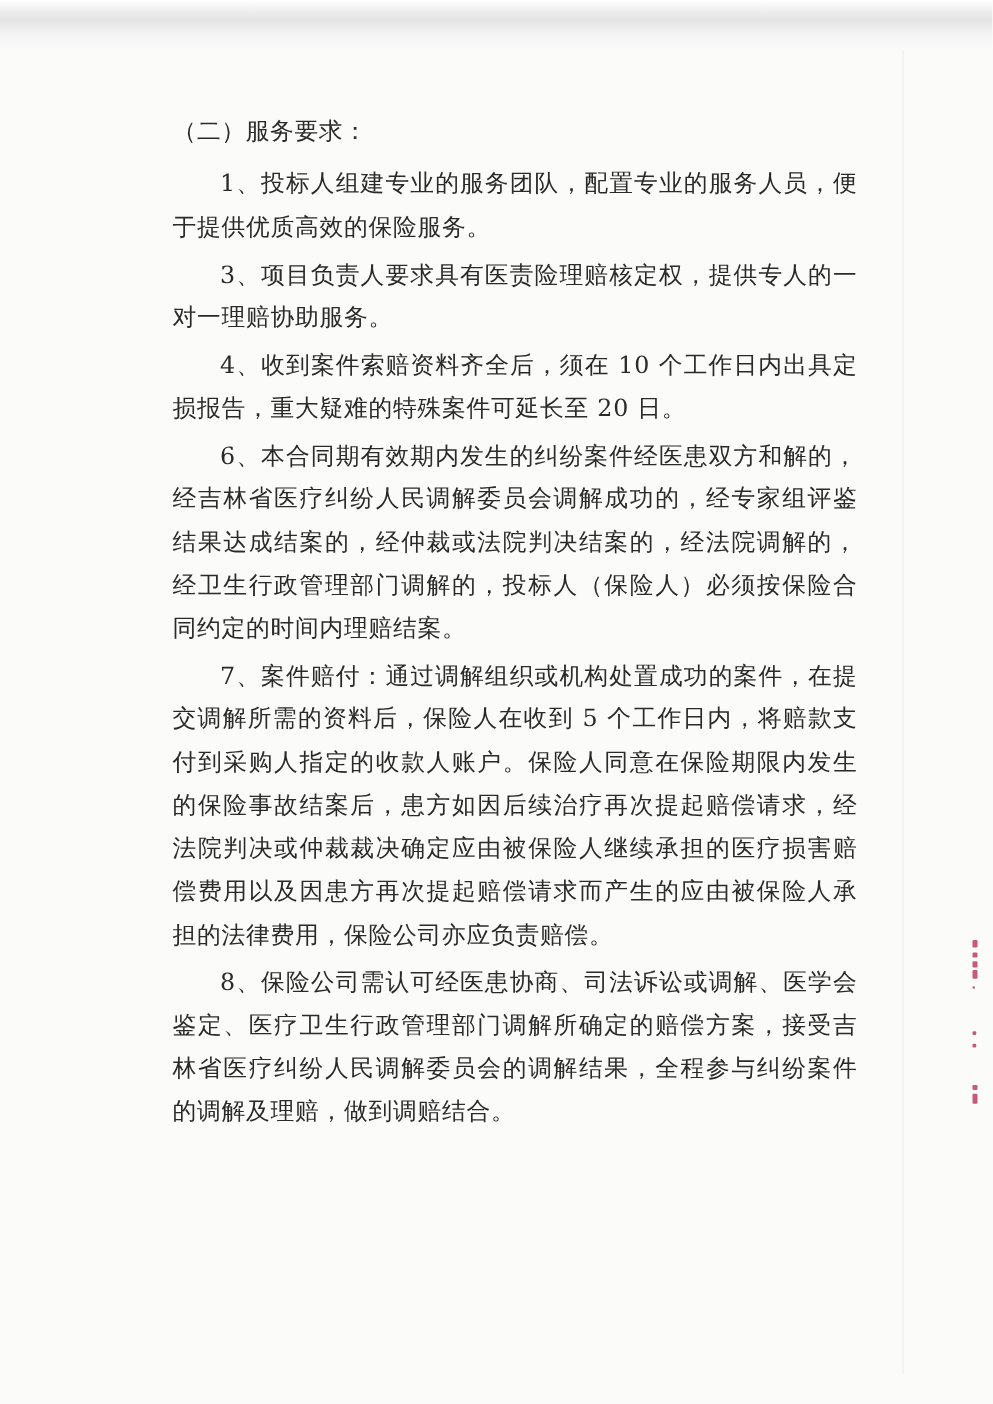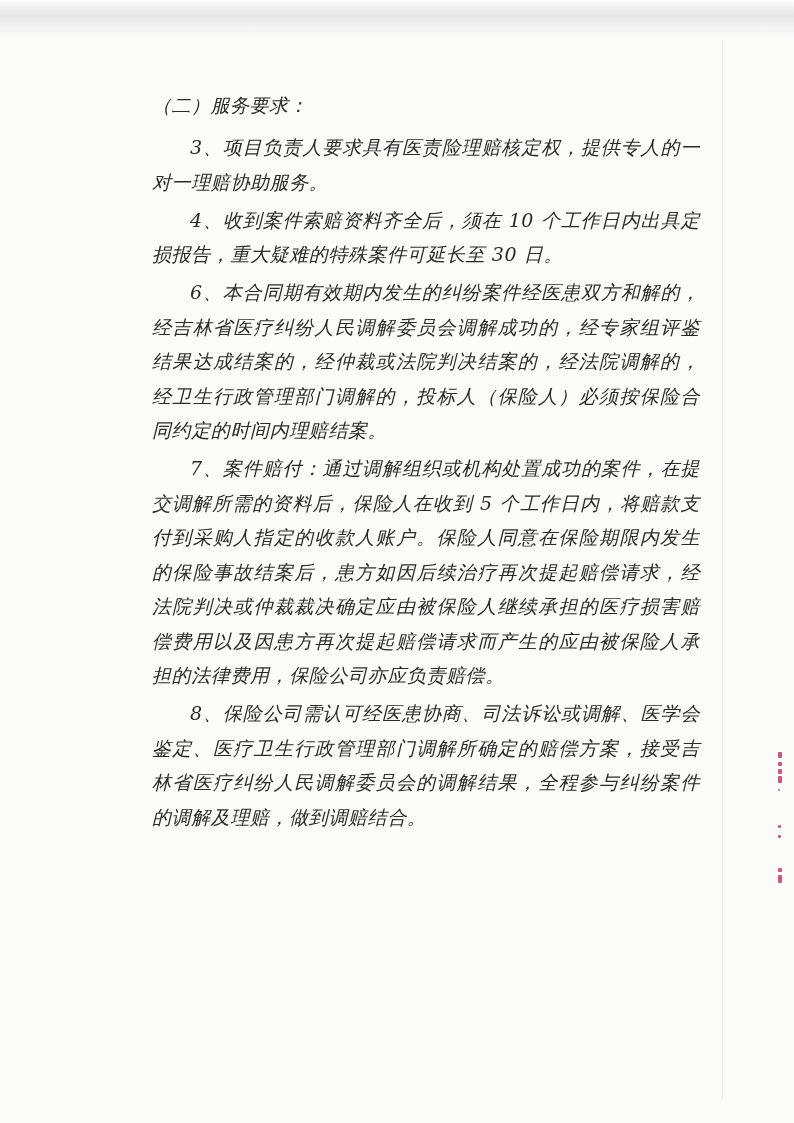--- a/index.html
+++ b/index.html
@@ -17,24 +17,23 @@
     }
     .scan-top {
       position: absolute;
       left: 0; top: 0;
       width: 794px;
       height: 40px;
       background: linear-gradient(to bottom, #ffffff 0px, #ececec 10px, #e4e4e4 16px, #f4f4f4 28px, #fbfbfa 40px);
     }
     .page {
       position: absolute;
-      left: 152px;
+      left: 138px;
       top: 88px;
       width: 548px;
-      font-style: italic;
     }
     .heading {
       font-size: 19px;
       line-height: 34px;
       height: 34px;
       margin-bottom: 8px;
       letter-spacing: 0.5px;
     }
     .para {
       font-size: 19px;
@@ -69,22 +68,23 @@
     }
   </style>
 </head>
 <body>
 
 <div class="scan-top"></div>
 <div class="margin-line"></div>
 
 <div class="page">
   <div class="heading">（二）服务要求：</div>
+  <p class="para">1、投标人组建专业的服务团队，配置专业的服务人员，便于提供优质高效的保险服务。</p>
   <p class="para">3、项目负责人要求具有医责险理赔核定权，提供专人的一对一理赔协助服务。</p>
-  <p class="para">4、收到案件索赔资料齐全后，须在 10 个工作日内出具定损报告，重大疑难的特殊案件可延长至 30 日。</p>
+  <p class="para">4、收到案件索赔资料齐全后，须在 10 个工作日内出具定损报告，重大疑难的特殊案件可延长至 20 日。</p>
   <p class="para">6、本合同期有效期内发生的纠纷案件经医患双方和解的，经吉林省医疗纠纷人民调解委员会调解成功的，经专家组评鉴结果达成结案的，经仲裁或法院判决结案的，经法院调解的，经卫生行政管理部门调解的，投标人（保险人）必须按保险合同约定的时间内理赔结案。</p>
   <p class="para">7、案件赔付：通过调解组织或机构处置成功的案件，在提交调解所需的资料后，保险人在收到 5 个工作日内，将赔款支付到采购人指定的收款人账户。保险人同意在保险期限内发生的保险事故结案后，患方如因后续治疗再次提起赔偿请求，经法院判决或仲裁裁决确定应由被保险人继续承担的医疗损害赔偿费用以及因患方再次提起赔偿请求而产生的应由被保险人承担的法律费用，保险公司亦应负责赔偿。</p>
   <p class="para">8、保险公司需认可经医患协商、司法诉讼或调解、医学会鉴定、医疗卫生行政管理部门调解所确定的赔偿方案，接受吉林省医疗纠纷人民调解委员会的调解结果，全程参与纠纷案件的调解及理赔，做到调赔结合。</p>
 </div>
 
 <div class="stamp" style="top:752px;">
   <span style="height:6px;"></span>
   <span style="height:4px;margin-top:4px;"></span>
   <span style="height:5px;margin-top:3px;"></span>
   <span style="height:7px;margin-top:2px;"></span>

